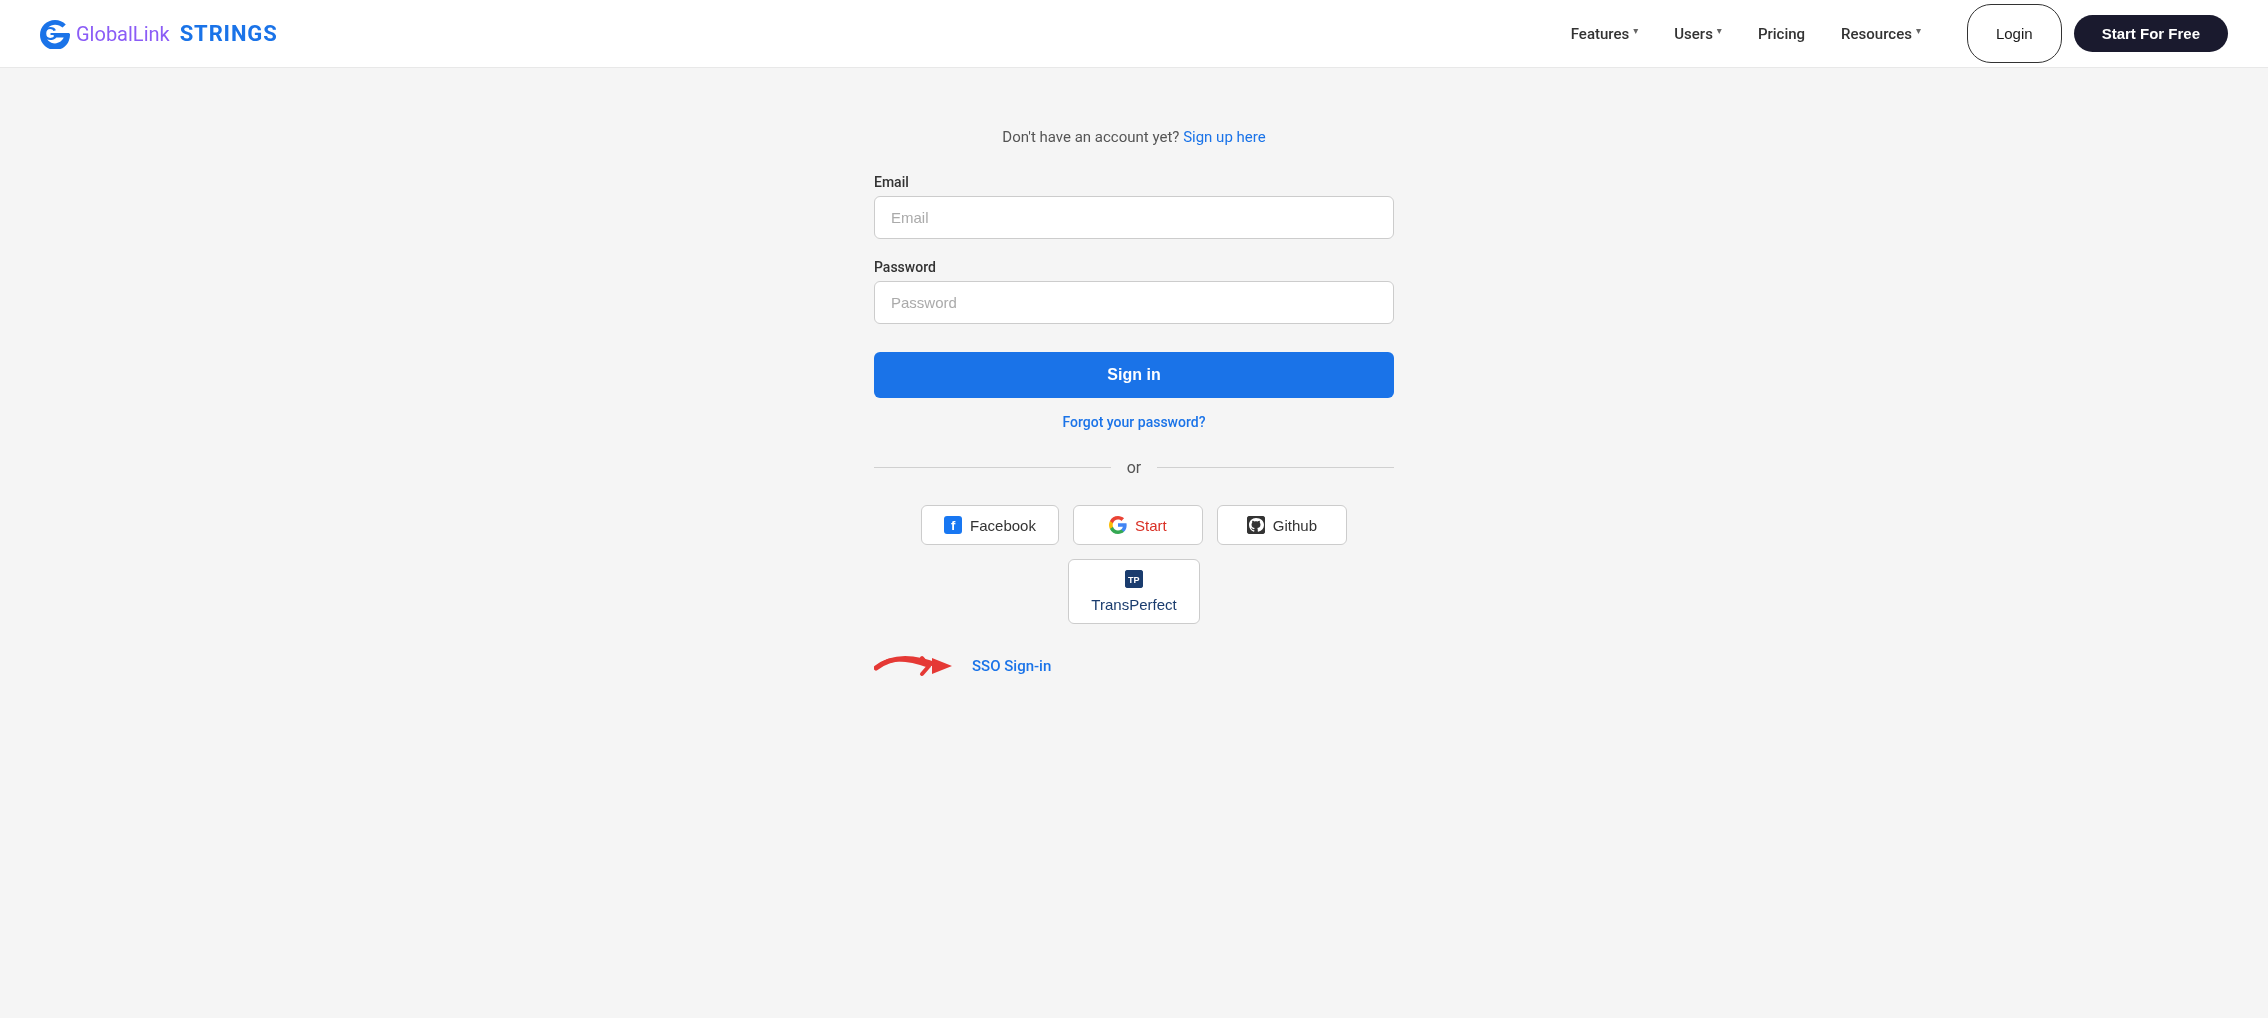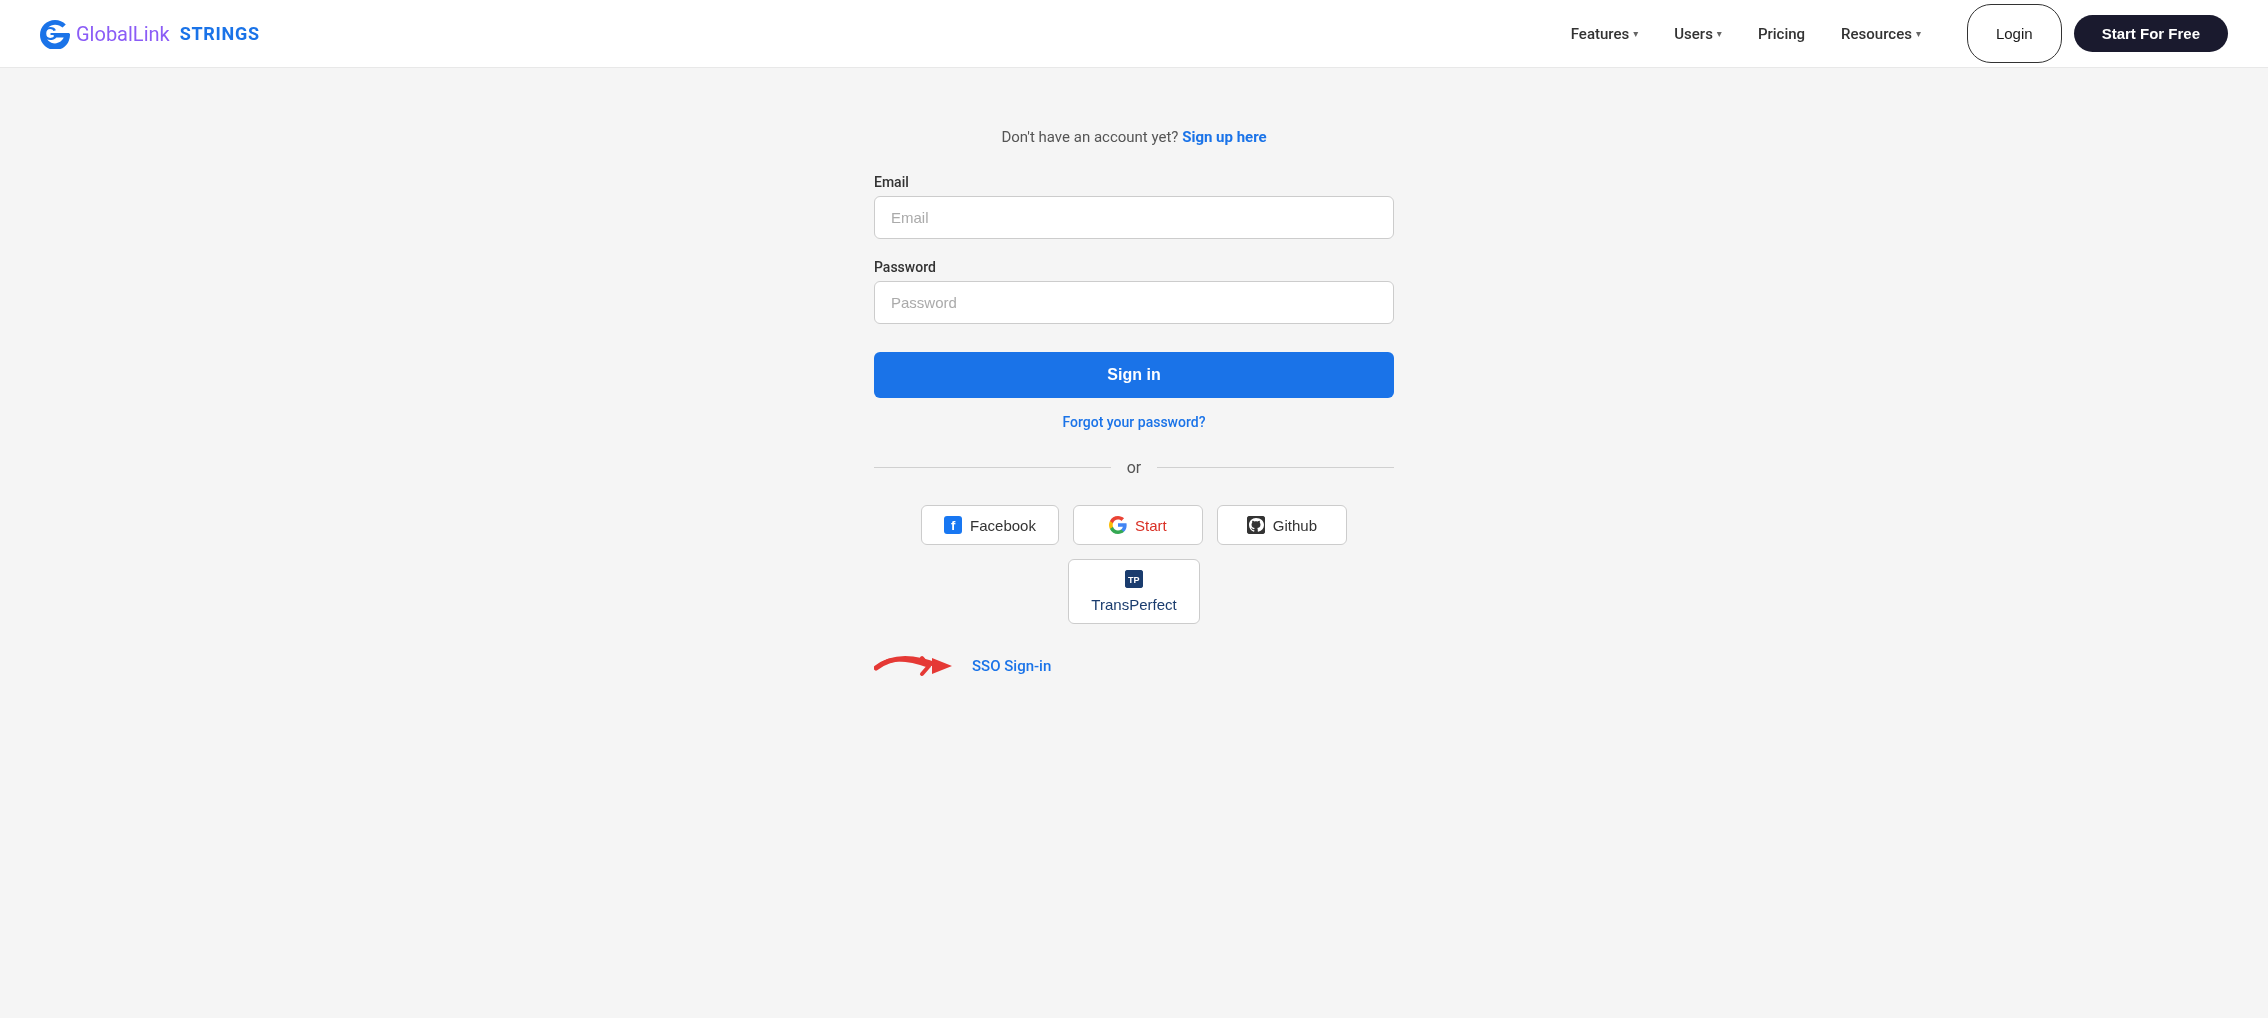--- a/index.html
+++ b/index.html
@@ -22,35 +22,34 @@
       z-index: 100;
     }
     .nav-logo {
       display: flex;
       align-items: center;
       gap: 6px;
       text-decoration: none;
       margin-right: auto;
     }
     .logo-strings {
-      font-size: 18px;
+      font-size: 22px;
       font-weight: 700;
       color: #1a73e8;
       letter-spacing: 0.04em;
       margin-left: 4px;
     }
     .nav-links {
       display: flex;
       align-items: center;
       gap: 8px;
       margin-right: 32px;
     }
     .nav-item {
       display: flex;
-      align-items: center;
       gap: 4px;
       padding: 8px 14px;
       font-size: 15px;
       color: #333;
       cursor: pointer;
       border-radius: 6px;
       text-decoration: none;
       font-weight: 500;
     }
     .nav-chevron {
@@ -99,21 +98,21 @@
     }
     .subtitle {
       font-size: 15px;
       color: #555;
       margin-bottom: 28px;
       text-align: center;
     }
     .subtitle a {
       color: #1a73e8;
       text-decoration: none;
-      font-weight: 700;
+      font-weight: 400;
     }
 
     .form-container {
       width: 100%;
       max-width: 520px;
     }
     .form-group {
       margin-bottom: 20px;
     }
     .form-label {

